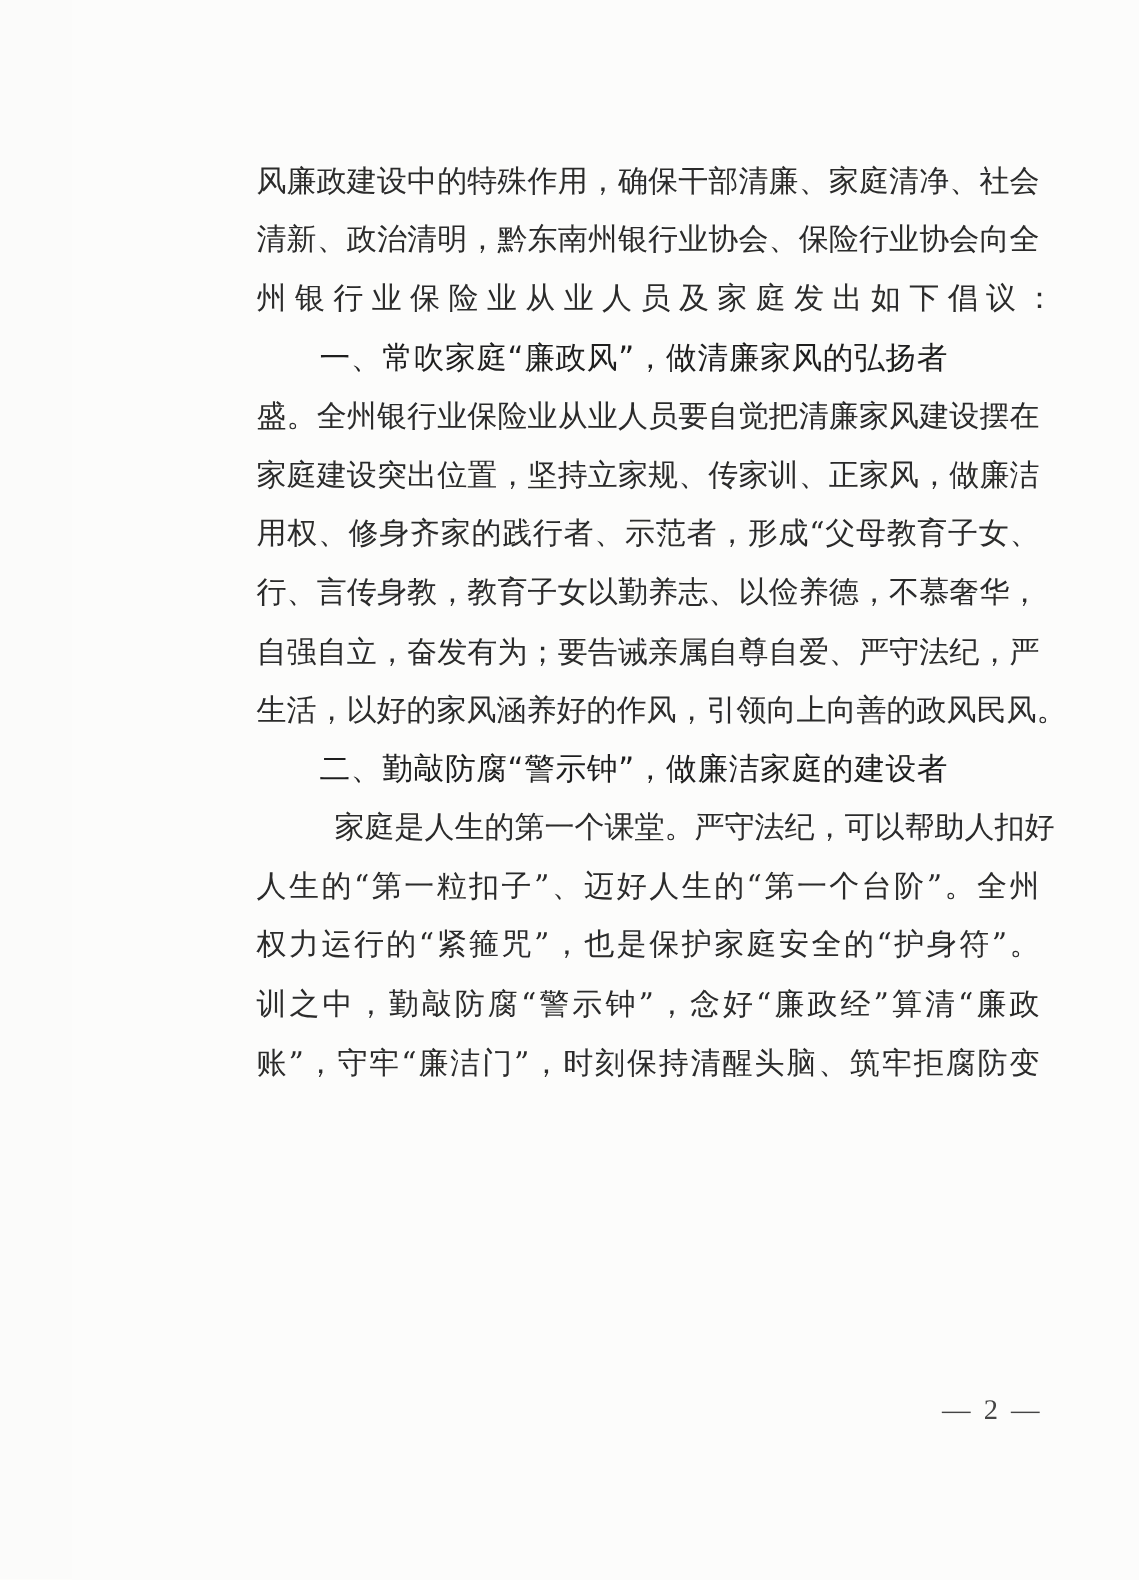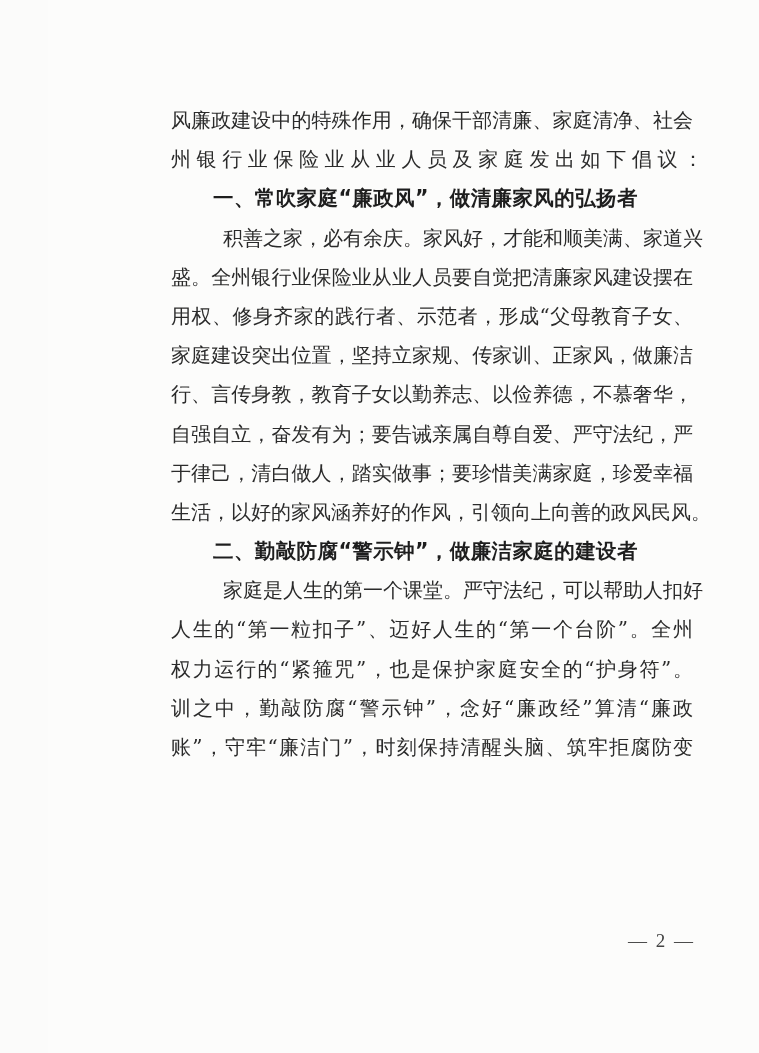--- a/index.html
+++ b/index.html
@@ -42,21 +42,21 @@
       text-align-last: justify;
       letter-spacing: 0;
     }
     .line.indent {
       padding-left: 52px;
     }
     .heading {
       height: 39.2px;
       line-height: 39.2px;
       font-family: "DejaVu Sans", "Liberation Sans", sans-serif;
-      font-weight: bold;
+      font-weight: normal;
       font-size: 20.5px;
       color: #1e1e1e;
       white-space: nowrap;
       padding-left: 42px;
       letter-spacing: 0.4px;
     }
     .page-number {
       position: absolute;
       left: 580px;
       top: 930px;
@@ -66,29 +66,28 @@
       letter-spacing: 2px;
       white-space: nowrap;
     }
   </style>
 </head>
 <body>
 
 <div class="page">
   <div class="content">
     <div class="line justify">风廉政建设中的特殊作用，确保干部清廉、家庭清净、社会</div>
+    <div class="line justify">清新、政治清明，黔东南州银行业协会、保险行业协会向全</div>
     <div class="line">州银行业保险业从业人员及家庭发出如下倡议：</div>
     <div class="heading">一、常吹家庭“廉政风”，做清廉家风的弘扬者</div>
-    <div class="line justify indent">积善之家，必有余庆。家风好，才能和顺美满、家道兴</div>
     <div class="line justify">盛。全州银行业保险业从业人员要自觉把清廉家风建设摆在</div>
+    <div class="line justify">家庭建设突出位置，坚持立家规、传家训、正家风，做廉洁</div>
     <div class="line justify">用权、修身齐家的践行者、示范者，形成“父母教育子女、</div>
-    <div class="line justify">家庭建设突出位置，坚持立家规、传家训、正家风，做廉洁</div>
     <div class="line justify">行、言传身教，教育子女以勤养志、以俭养德，不慕奢华，</div>
     <div class="line justify">自强自立，奋发有为；要告诫亲属自尊自爱、严守法纪，严</div>
-    <div class="line justify">于律己，清白做人，踏实做事；要珍惜美满家庭，珍爱幸福</div>
     <div class="line justify">生活，以好的家风涵养好的作风，引领向上向善的政风民风。</div>
     <div class="heading">二、勤敲防腐“警示钟”，做廉洁家庭的建设者</div>
     <div class="line justify indent">家庭是人生的第一个课堂。严守法纪，可以帮助人扣好</div>
     <div class="line justify">人生的“第一粒扣子”、迈好人生的“第一个台阶”。全州</div>
     <div class="line justify">权力运行的“紧箍咒”，也是保护家庭安全的“护身符”。</div>
     <div class="line justify">训之中，勤敲防腐“警示钟”，念好“廉政经”算清“廉政</div>
     <div class="line justify">账”，守牢“廉洁门”，时刻保持清醒头脑、筑牢拒腐防变</div>
   </div>
   <div class="page-number">— 2 —</div>
 </div>

